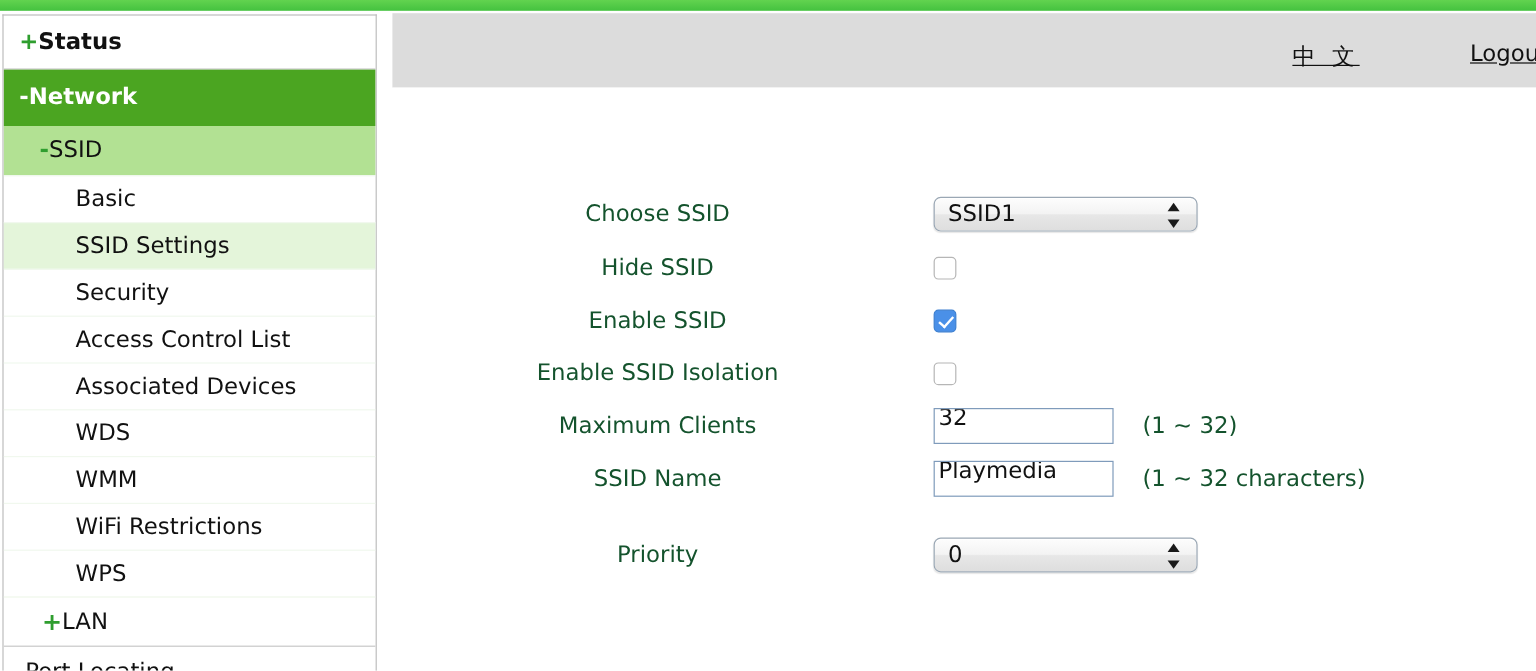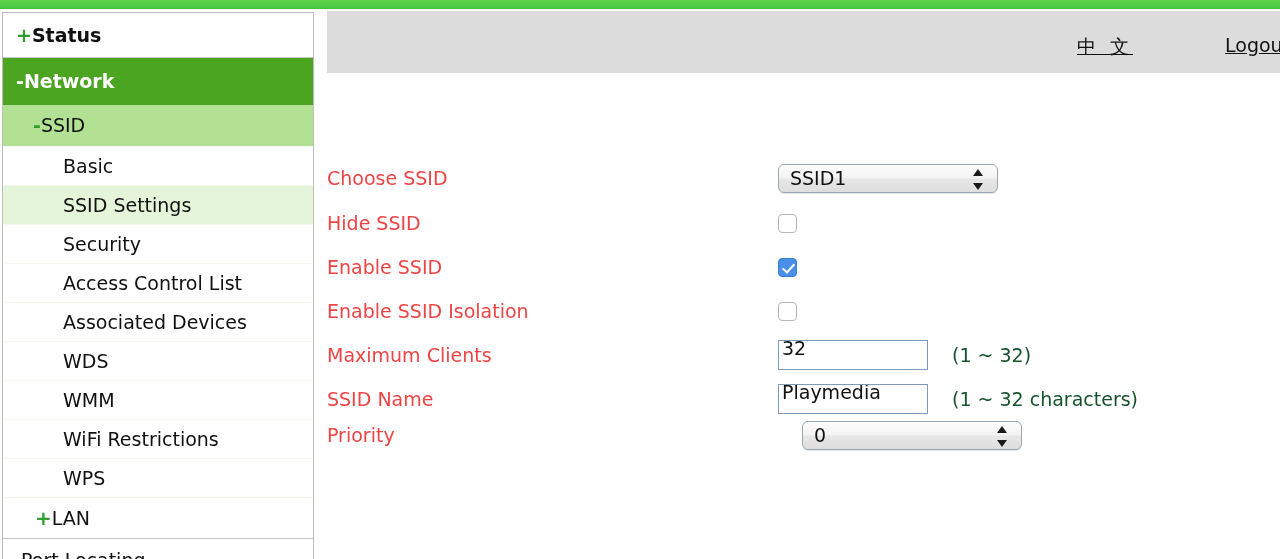--- a/index.html
+++ b/index.html
@@ -145,23 +145,23 @@
   .form-row {
     position: absolute;
     left: 0;
     height: 34px;
     display: flex;
     align-items: center;
     white-space: nowrap;
   }
   .form-label {
     width: 451px;
-    text-align: left;
-    font-size: 19px;
-    color: #ef4444;
+    text-align: center;
+    font-size: 19px;
+    color: #14532d;
     padding-right: 9px;
     box-sizing: border-box;
   }
   .hint {
     font-size: 19px;
     color: #14532d;
     margin-left: 24px;
   }
 
   
@@ -356,21 +356,21 @@
     <input class="txt-input" type="text" value="32" style="">
     <span class="hint">(1 ~ 32)</span>
   </div>
 
   <div class="form-row" style="top:309px;">
     <span class="form-label">SSID Name</span>
     <input class="txt-input" type="text" value="Playmedia" style="">
     <span class="hint">(1 ~ 32 characters)</span>
   </div>
 
-  <div class="form-row" style="top:345px;gap:24px;">
+  <div class="form-row" style="top:372px;">
     <span class="form-label">Priority</span>
     <div class="mac-select">
       <span class="sel-value">0</span>
       <span class="stepper">
         <i class="up"></i>
           <i class="dn"></i>
       </span>
     </div>
   </div>
 

